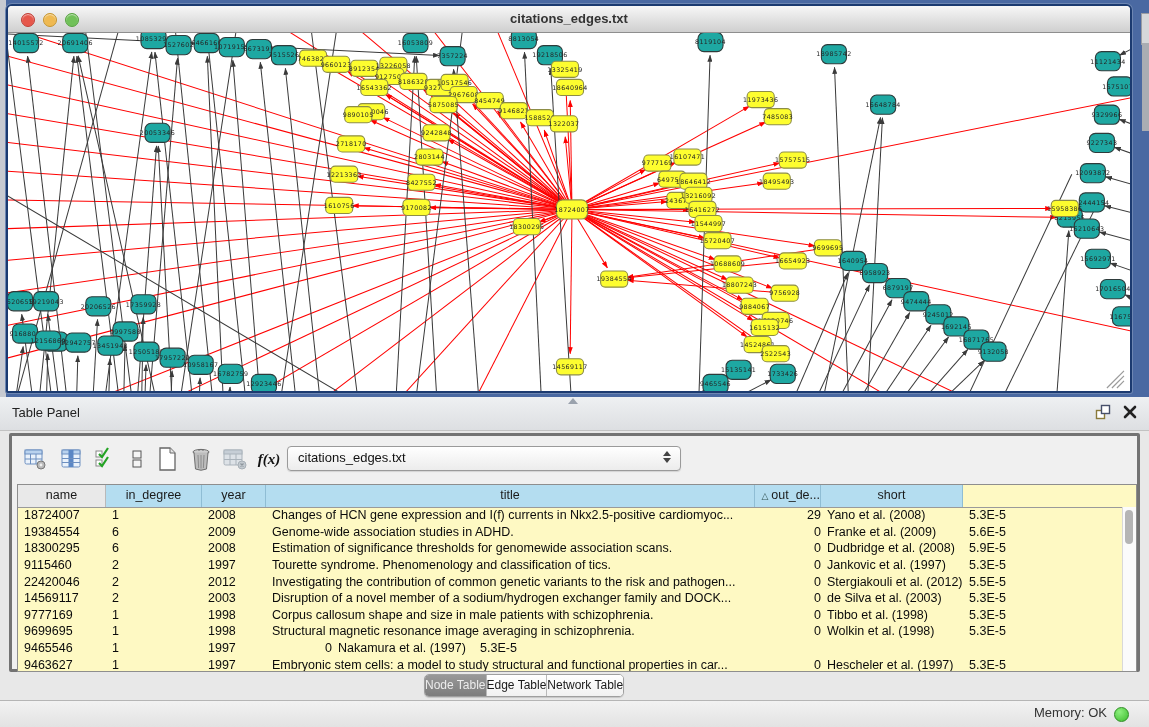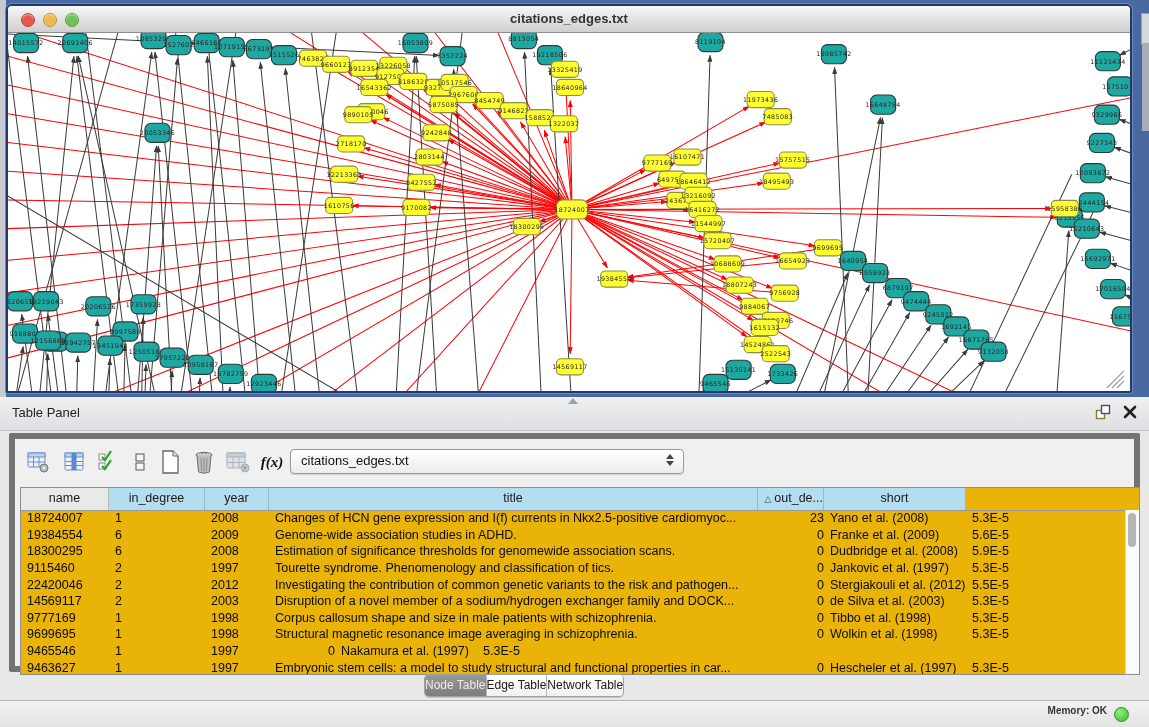--- a/index.html
+++ b/index.html
@@ -27,50 +27,50 @@
   .ek{stroke:#3a3a3a;stroke-width:1;fill:none;}
   .grip{stroke:#9a9a9a;stroke-width:1.2;}
   .nlab{font-family:"DejaVu Sans",sans-serif;font-size:6.3px;fill:#252525;text-anchor:middle;letter-spacing:.4px;}
 
   
   .panel-header{position:absolute;left:0;top:397px;width:1149px;height:33px;background:linear-gradient(#eef0f2,#dddfe2);border-bottom:1px solid #c2c2c2;}
   .panel-title{position:absolute;left:12px;top:8px;font-size:13px;color:#222;}
   .ph-icons{position:absolute;right:12px;top:7px;display:flex;gap:12px;align-items:center;}
   .divider-handle{position:absolute;left:568px;top:1px;width:0;height:0;border-left:5px solid transparent;border-right:5px solid transparent;border-bottom:6px solid #9aa2ad;}
 
-  .inner{position:absolute;left:9px;top:433px;width:1131px;height:239px;background:#f0f0f0;border:6px solid #737373;border-radius:2px;box-sizing:border-box;}
+  .inner{position:absolute;left:9px;top:433px;width:1131px;height:239px;background:#f0f0f0;border:3px solid #737373;border-radius:2px;box-sizing:border-box;}
   .toolbar{position:absolute;left:0;top:4px;height:40px;width:100%;}
   .tbtn{position:absolute;top:4px;width:30px;height:30px;display:flex;align-items:center;justify-content:center;border-radius:4px;}
   .fx{font-family:"Liberation Serif","DejaVu Serif",serif;font-style:italic;font-size:15px;color:#111;font-weight:bold;}
   .combo{position:absolute;left:275px;top:6px;width:392px;height:23px;border:1px solid #9a9a9a;border-radius:4px;background:linear-gradient(#ffffff,#ececec);box-shadow:0 1px 1px rgba(0,0,0,.12);}
   .combo-text{position:absolute;left:10px;top:3px;font-size:13px;color:#111;}
   .stepper{position:absolute;right:9px;top:4px;display:flex;flex-direction:column;gap:2px;align-items:center;}
   .stepper i{width:0;height:0;border-left:4px solid transparent;border-right:4px solid transparent;display:block;}
   .step-up{border-bottom:5px solid #444;}
   .step-down{border-top:5px solid #444;}
 
-  .table{position:absolute;left:5px;top:48px;width:1120px;height:188px;border:1px solid #8e8e8e;background:#eab308;box-sizing:border-box;}
+  .table{position:absolute;left:5px;top:48px;width:1120px;height:188px;border:1px solid #8e8e8e;background:#fef9c3;box-sizing:border-box;}
   .thead{display:flex;height:22px;border-bottom:1px solid #9a9a9a;}
   .th{box-sizing:border-box;font-size:12.5px;color:#1a1a1a;text-align:center;line-height:21px;background:#b4ddf0;border-right:1px solid #8fbdd4;overflow:hidden;white-space:nowrap;}
   .th.gray{background:#e9e9e9;border-right:1px solid #b9b9b9;}
   .sort-ind{font-size:9px;color:#355;margin-right:3px;}
   .tbody{position:absolute;left:0;top:22px;right:13px;bottom:0;overflow:hidden;}
   .trow{display:flex;height:16.6px;align-items:center;}
   .tcell{box-sizing:border-box;font-size:12.5px;color:#0b0b0b;padding-left:6px;white-space:nowrap;overflow:hidden;}
   .c0{width:88px;}.c1{width:96px;}.c2{width:64px;}.c3{width:489px;}.c4{width:66px;text-align:right;}.c5{width:142px;}.c6{flex:1;border-right:none;}
   .vscroll{position:absolute;right:0;top:22px;bottom:0;width:13px;background:#fbfbfb;border-left:1px solid #d9d9d9;}
   .vthumb{position:absolute;left:2px;top:3px;width:8px;height:34px;border-radius:5px;background:#b5b5b5;}
 
   .tabs{position:absolute;left:424px;top:674px;height:21px;display:flex;border:1px solid #9f9f9f;border-radius:5px;overflow:hidden;background:#fff;box-shadow:0 1px 1px rgba(0,0,0,.15);}
   .tab{font-size:12px;line-height:21px;padding:0 0;color:#1a1a1a;background:linear-gradient(#ffffff,#f1f1f1);border-right:1px solid #b9b9b9;}
   .tab:last-child{border-right:none;}
   .tab.active{background:linear-gradient(#989898,#7d7d7d);color:#ececec;}
 
   .statusbar{position:absolute;left:0;top:700px;width:1149px;height:27px;background:linear-gradient(#f2f2f2,#e2e2e2);border-top:1px solid #b5b5b5;}
-  .mem{position:absolute;right:42px;top:4px;font-size:10px;color:#333;font-weight:bold;}
+  .mem{position:absolute;right:42px;top:4px;font-size:13px;color:#333;}
   .memdot{position:absolute;right:20px;top:6px;width:13px;height:13px;border-radius:50%;background:radial-gradient(circle at 35% 30%,#8ef07e,#3dbb2e);border:1px solid #2e8f24;}
 </style>
 </head>
 <body>
 
 <div class="app">
 
   <div class="desktop">
     <div class="left-sliver"></div>
     <div class="right-box"></div>
@@ -579,21 +579,21 @@
           <div class="th c3">title</div>
           <div class="th c4"><span class="sort-ind">△</span>out_de...</div>
           <div class="th c5">short</div>
         </div>
       <div class="tbody" id="tbody">
           <div class="trow">
             <div class="tcell c0">18724007</div>
             <div class="tcell c1">1</div>
             <div class="tcell c2">2008</div>
             <div class="tcell c3">Changes of HCN gene expression and I(f) currents in Nkx2.5-positive cardiomyoc...</div>
-            <div class="tcell c4">23</div>
+            <div class="tcell c4">29</div>
             <div class="tcell c5">Yano et al. (2008)</div>
             <div class="tcell c6">5.3E-5</div>
           </div>
           <div class="trow">
             <div class="tcell c0">19384554</div>
             <div class="tcell c1">6</div>
             <div class="tcell c2">2009</div>
             <div class="tcell c3">Genome-wide association studies in ADHD.</div>
             <div class="tcell c4">0</div>
             <div class="tcell c5">Franke et al. (2009)</div>

